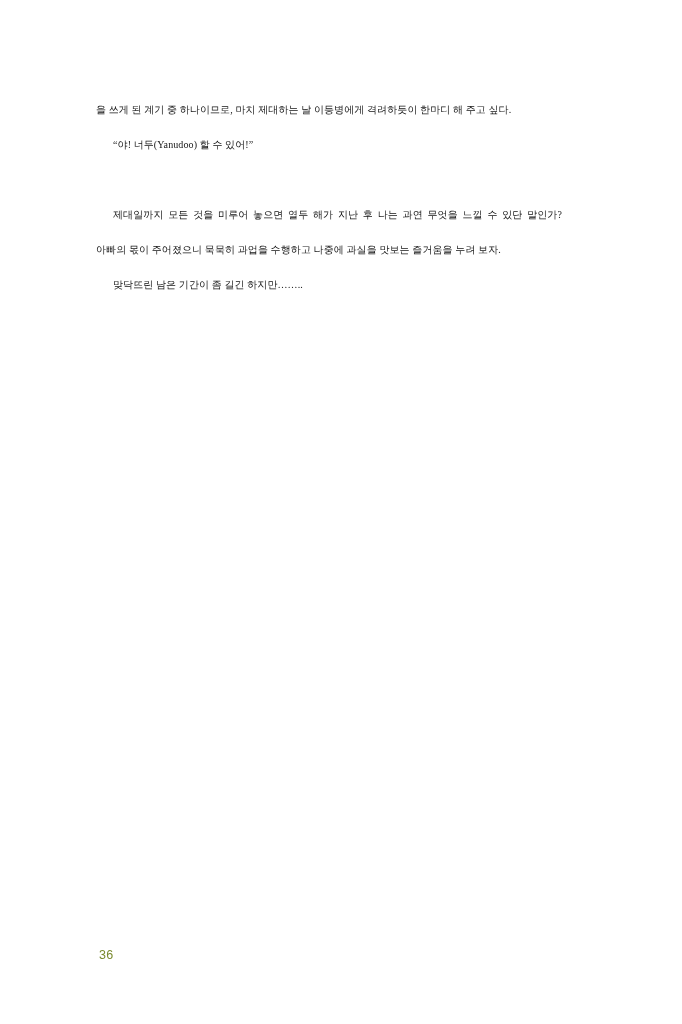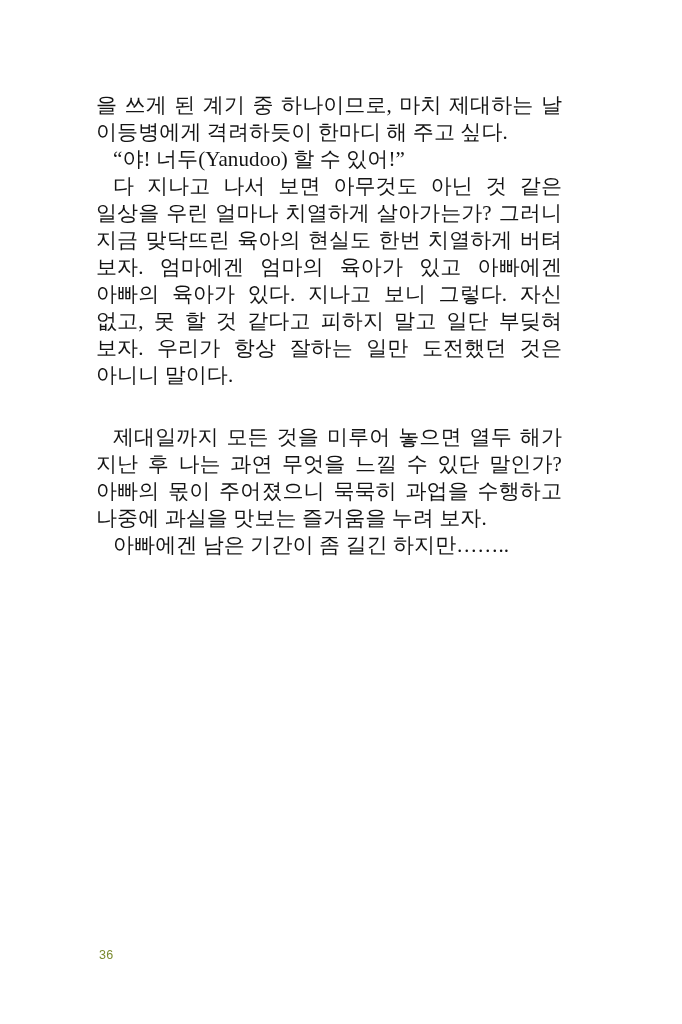--- a/index.html
+++ b/index.html
@@ -21,22 +21,22 @@
     background: #ffffff;
   }
   .text-column {
     position: absolute;
     left: 96px;
     top: 92px;
     width: 466px;
   }
   .para {
     margin: 0 0 0 0;
-    font-size: 21px;
-    line-height: 27px;
+    font-size: 10px;
+    line-height: 35px;
     text-align: justify;
     text-justify: inter-character;
     letter-spacing: 0.1px;
     color: #141414;
     word-break: keep-all;
   }
   .para.indent {
     text-indent: 17px;
   }
   .para.quote {
@@ -59,25 +59,24 @@
 <body>
 
 <div class="page">
 
   <div class="text-column">
 
     <p class="para">을 쓰게 된 계기 중 하나이므로, 마치 제대하는 날 이등병에게 격려하듯이 한마디 해 주고 싶다.</p>
 
     <p class="para quote">“야! 너두(Yanudoo) 할 수 있어!”</p>
 
-    <p class="para indent">다 지나고 나서 보면 아무것도 아닌 것 같은 일상을 우린 얼마나 치열하게 살아가는가? 그러니 지금 맞닥뜨린 육아의 현실도 한번 치열하게 버텨 보자. 엄마에겐 엄마의 육아가 있고 아빠에겐 아빠의 육아가 있다. 지나고 보니 그렇다. 자신 없고, 못 할 것 같다고 피하지 말고 일단 부딪혀 보자. 우리가 항상 잘하는 일만 도전했던 것은 아니니 말이다.</p>
 
     <div class="gap"></div>
 
     <p class="para indent">제대일까지 모든 것을 미루어 놓으면 열두 해가 지난 후 나는 과연 무엇을 느낄 수 있단 말인가? 아빠의 몫이 주어졌으니 묵묵히 과업을 수행하고 나중에 과실을 맛보는 즐거움을 누려 보자.</p>
 
-    <p class="para indent">아빠에겐 남은 기간이 좀 길긴 하지만……..</p>
+    <p class="para indent">맞닥뜨린 남은 기간이 좀 길긴 하지만……..</p>
 
   </div>
 
   <div class="page-number">36</div>
 
 </div>
 
 </body></html>

